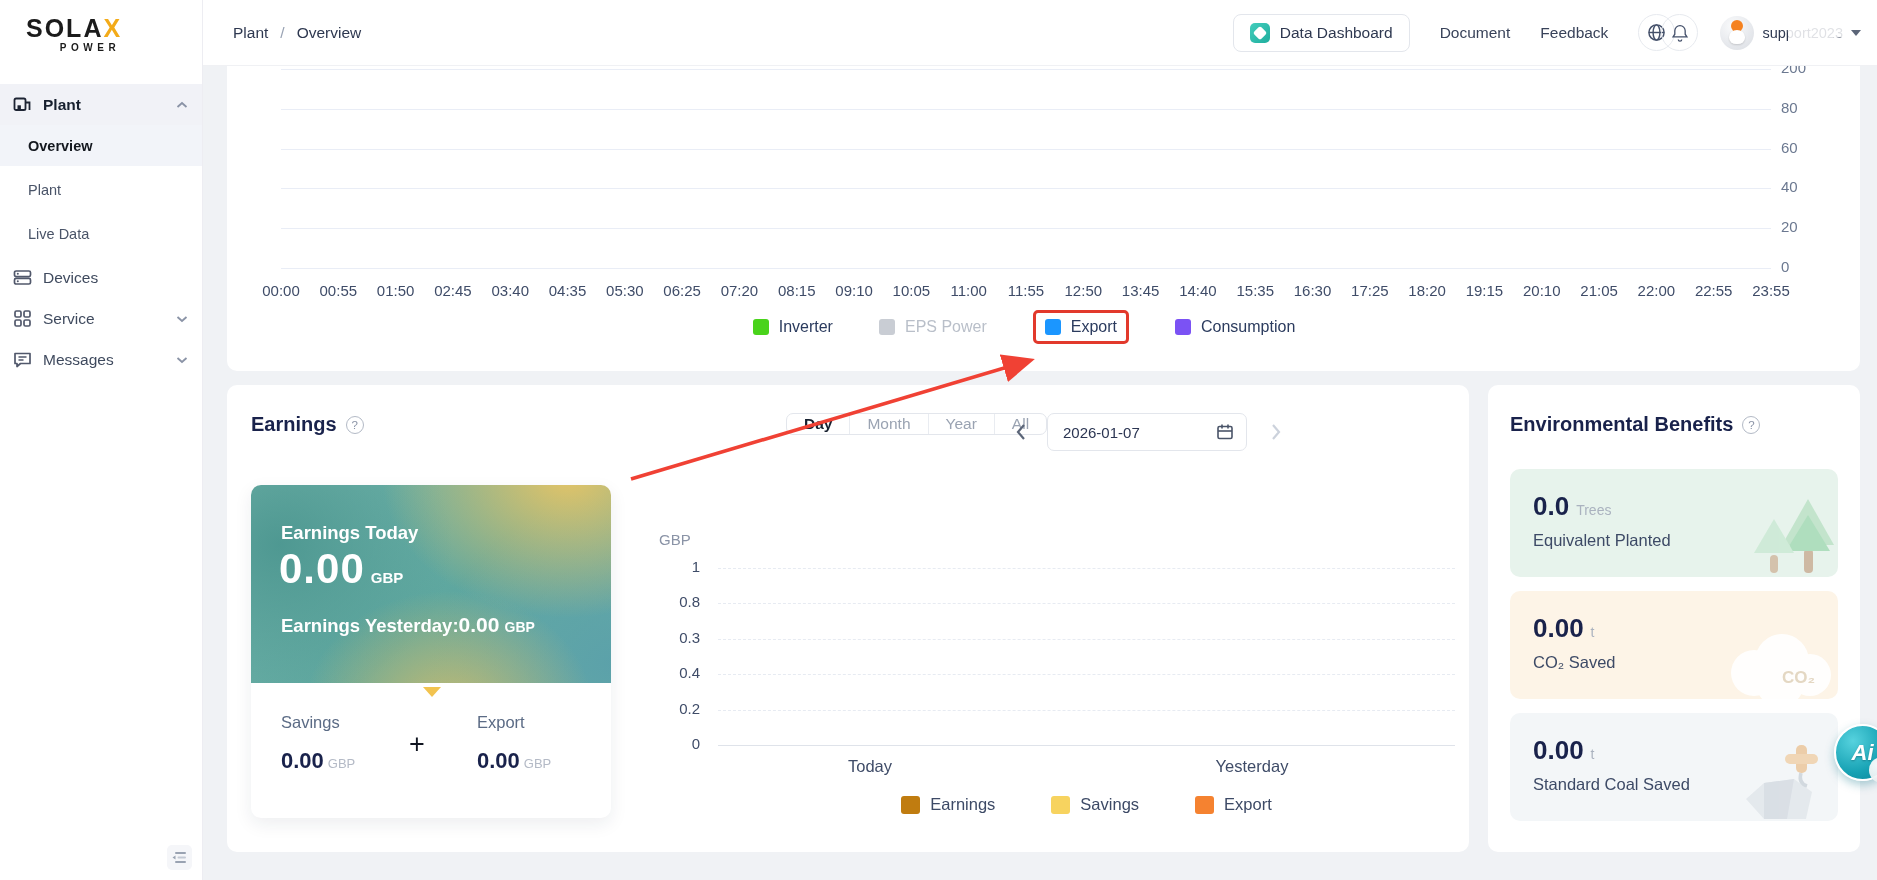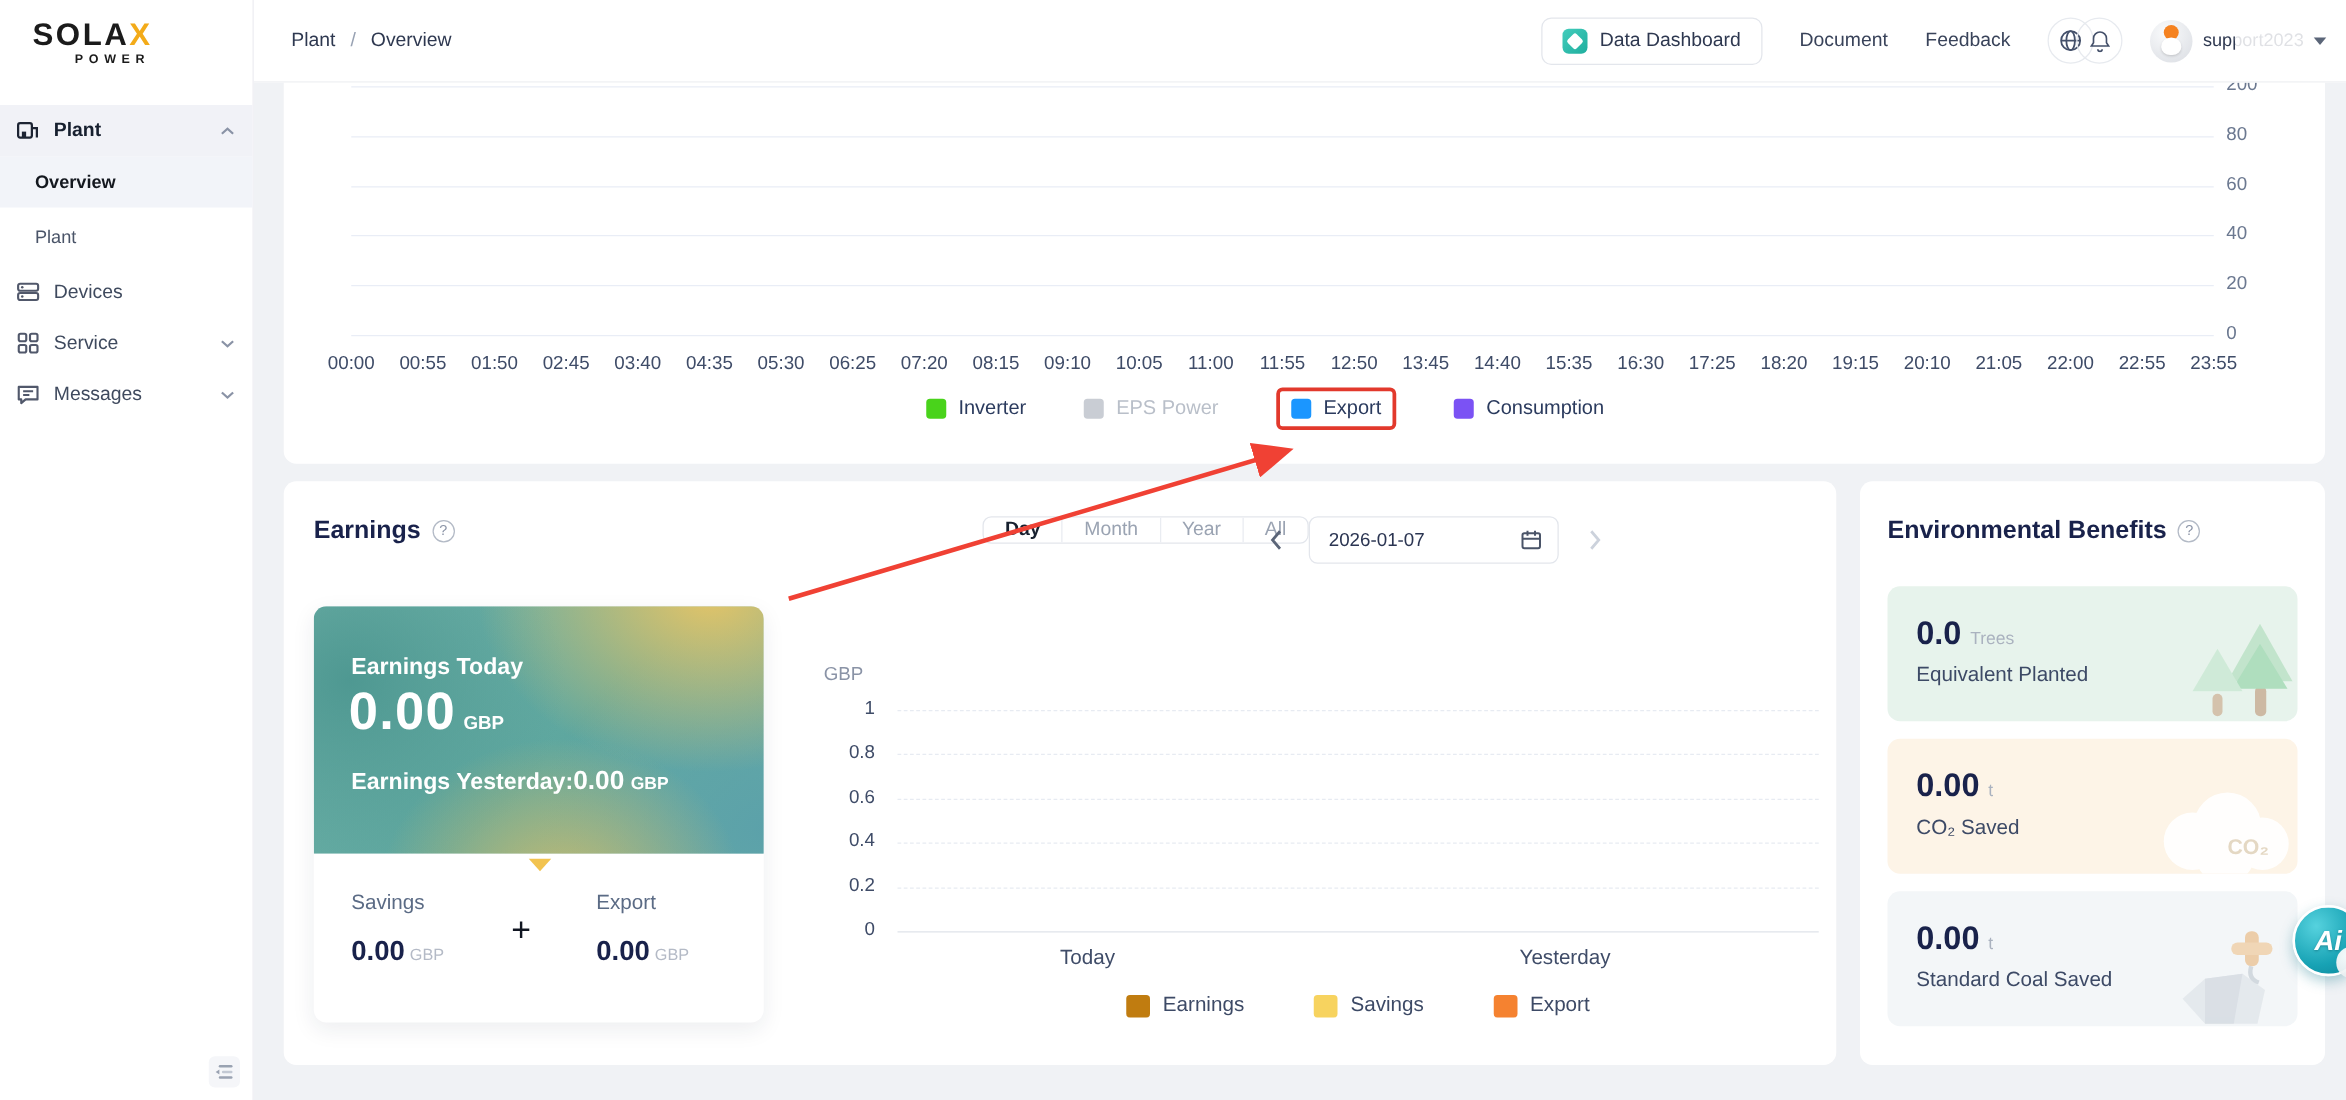--- a/index.html
+++ b/index.html
@@ -43,21 +43,21 @@
   .avatar::after { content:""; position:absolute; left:9px; top:14px; width:16px; height:14px; border-radius:50% 50% 45% 45%; background:#fff; box-shadow:0 1px 2px rgba(0,0,0,.15); }
   .uname { position:relative; font-size:14.5px; color:#2e3850; }
   .uname .redact { position:absolute; left:26px; top:1px; width:58px; height:13px; background:rgba(255,255,255,.85); transform:rotate(-4deg); border-radius:3px; }
   .caret-dn { width:0; height:0; border-left:5px solid transparent; border-right:5px solid transparent; border-top:6px solid #5b6578; }
 
   
   .top-card { position:absolute; left:227px; top:66px; width:1633px; height:305px; background:#fff; border-radius:0 0 10px 10px; overflow:hidden; z-index:1; }
   .grid-line { position:absolute; left:54px; width:1490px; height:0; border-top:1px solid #e9edf6; }
   .pc-ylab { position:absolute; left:1554px; width:60px; font-size:15px; color:#6b7890; }
   .pc-xlab { position:absolute; top:216px; transform:translateX(-50%); font-size:15px; color:#3f4c68; white-space:nowrap; }
-  .pc-legend { position:absolute; left:40px; top:244px; width:1490px; display:flex; justify-content:center; align-items:center; gap:46px; }
+  .pc-legend { position:absolute; left:52px; top:244px; width:1490px; display:flex; justify-content:center; align-items:center; gap:46px; }
   .lg-item { display:flex; align-items:center; gap:10px; cursor:pointer; }
   .lg-sw { width:16px; height:16px; border-radius:3px; }
   .lg-tx { font-size:16px; color:#2b3b5e; }
   .lg-item.disabled .lg-tx { color:#b9bfc9; }
   .red-box { border:3px solid #e2392c; border-radius:5px; padding:5px 9px; display:flex; align-items:center; gap:10px; }
 
   .earn-card { position:absolute; left:227px; top:385px; width:1242px; height:467px; background:#fff; border-radius:10px; z-index:1; }
   .card-title { position:absolute; display:flex; align-items:center; gap:9px; }
   .card-title .t { font-size:20px; font-weight:700; color:#19224b; }
   .help-ic { width:18px; height:18px; border-radius:50%; border:1.4px solid #b3bac6; color:#8a93a6; font-size:11.5px; display:flex; align-items:center; justify-content:center; cursor:pointer; }
@@ -143,20 +143,21 @@
           </span>
           <span class="mi-label">Plant</span>
           <span class="mi-chev">
             <svg width="12" height="8" viewBox="0 0 12 8" fill="none" stroke="currentColor" stroke-width="1.8">
               <path d="M1.5 6 L6 2 L10.5 6"></path>
             </svg>
           </span>
         </div>
         <div class="menu-sub active">Overview</div>
         <div class="menu-sub">Plant</div>
+        <div class="menu-sub">Live Data</div>
         <div class="menu-item">
           <span class="mi-icon">
             <svg viewBox="0 0 19 19" width="19" height="19">
               <rect x="1.5" y="3" width="16" height="5.6" rx="1.6" fill="none" stroke="currentColor" stroke-width="1.7"></rect>
               <rect x="1.5" y="10.4" width="16" height="5.6" rx="1.6" fill="none" stroke="currentColor" stroke-width="1.7"></rect>
               <circle cx="4.8" cy="5.8" r="1" fill="currentColor"></circle>
               <circle cx="4.8" cy="13.2" r="1" fill="currentColor"></circle>
             </svg>
           </span>
           <span class="mi-label">Devices</span>
@@ -359,21 +360,21 @@
       </div>
     </div>
 
     <div class="e-gbp">GBP</div>
     <div id="earn-chart"></div>
   <div class="e-line" style="top: 183px;"></div>
       <div class="e-ylab" style="top: 173px;">1</div>
       <div class="e-line" style="top: 218.4px;"></div>
       <div class="e-ylab" style="top: 208.4px;">0.8</div>
       <div class="e-line" style="top: 253.8px;"></div>
-      <div class="e-ylab" style="top: 243.8px;">0.6</div>
+      <div class="e-ylab" style="top: 243.8px;">0.3</div>
       <div class="e-line" style="top: 289.2px;"></div>
       <div class="e-ylab" style="top: 279.2px;">0.4</div>
       <div class="e-line" style="top: 324.6px;"></div>
       <div class="e-ylab" style="top: 314.6px;">0.2</div>
       <div class="e-line zero" style="top: 360px;"></div>
       <div class="e-ylab" style="top: 350px;">0</div>
       <div class="e-xlab" style="left: 643px;">Today</div>
       <div class="e-xlab" style="left: 1025px;">Yesterday</div>
       <div class="e-legend">
         <div class="lg-item">

